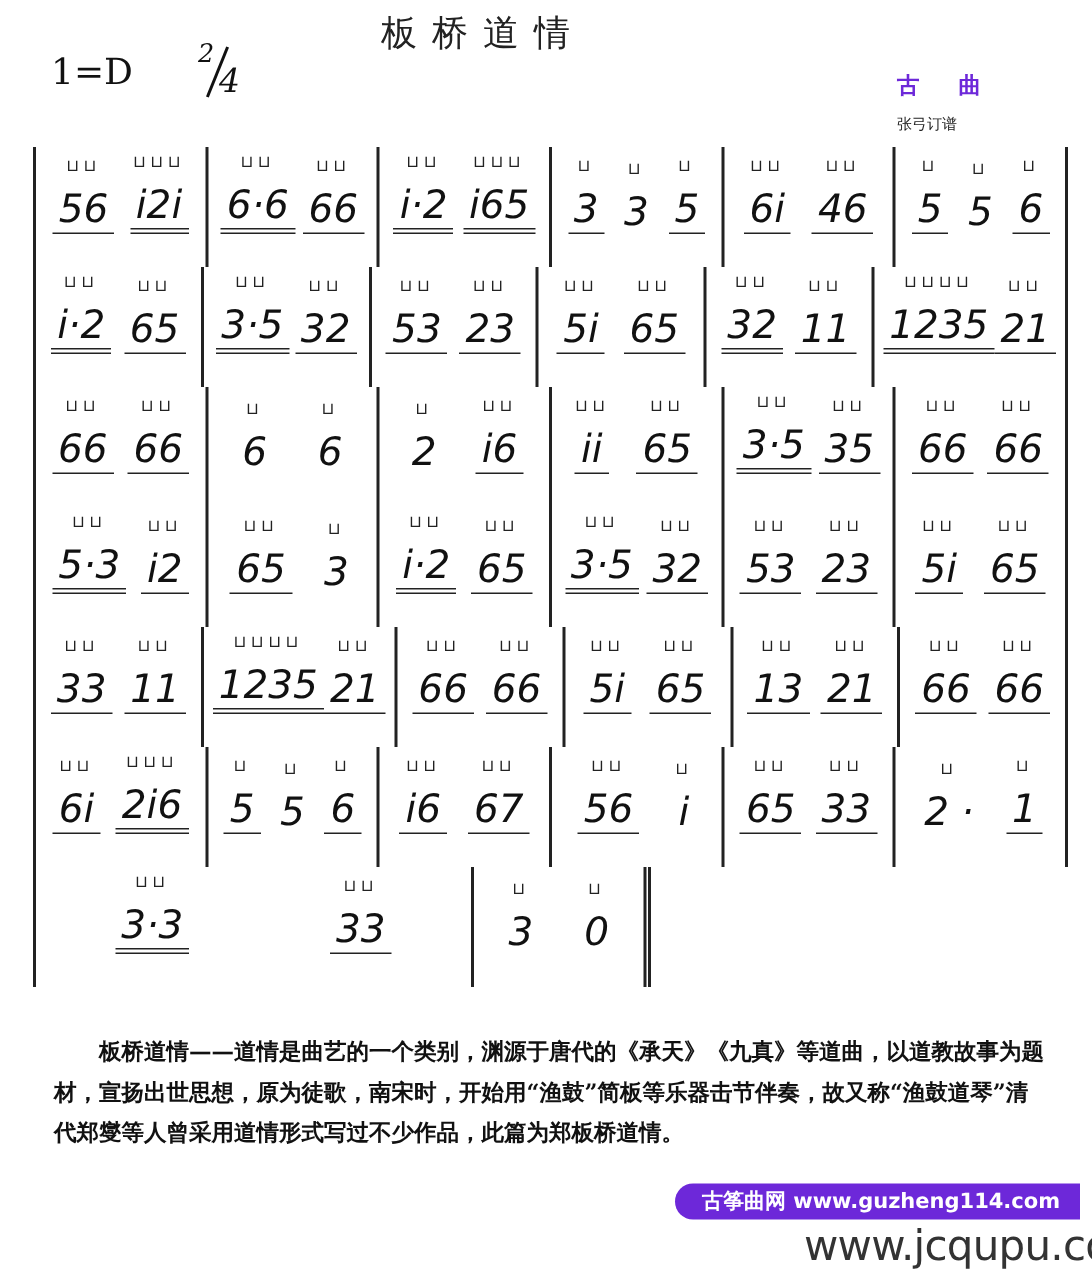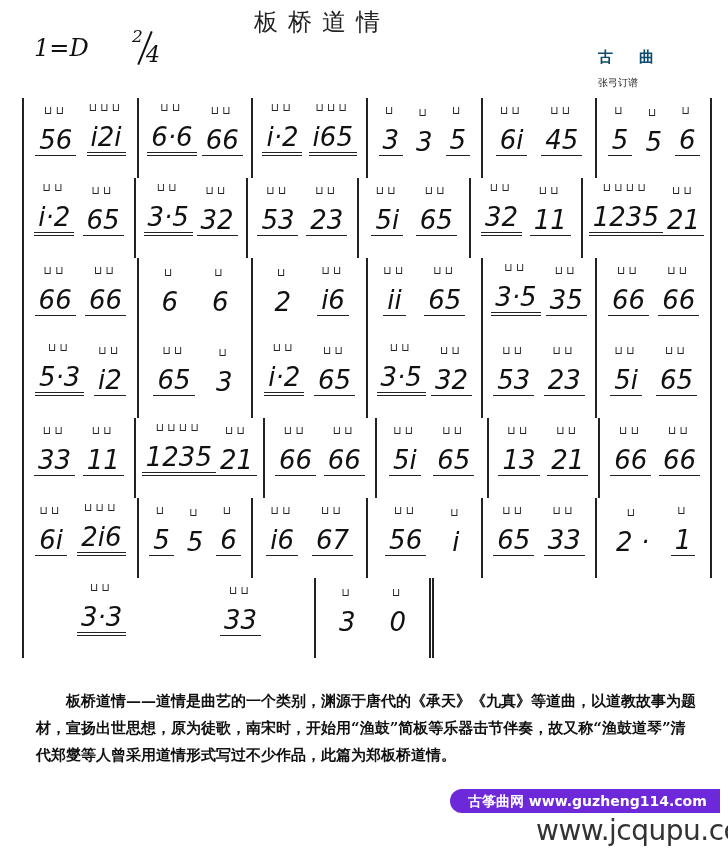--- a/index.html
+++ b/index.html
@@ -2,26 +2,26 @@
 <html><head>
   <meta charset="utf-8">
   <style>
     * { margin: 0; padding: 0; box-sizing: border-box; }
     html, body { width: 728px; height: 851px; background: #ffffff; overflow: hidden; }
     body { position: relative; font-family: "DejaVu Sans", sans-serif; color: #111; }
 
     .title { position: absolute; left: 0; width: 644px; top: 6px; text-align: center;
              font-family: "DejaVu Serif", serif; font-size: 24px; letter-spacing: 10px; color: #222; }
     .key { position: absolute; left: 34px; top: 34px; font-family: "DejaVu Serif", serif;
-           font-style: italic; font-size: 24px; color: #111; }
+           font-size: 24px; color: #111; }
     .time { position: absolute; left: 128px; top: 26px; width: 40px; height: 44px; }
     .time .num { position: absolute; left: 4px; top: 0; font-size: 17px; font-style: italic; font-family: "DejaVu Serif", serif; }
     .time .den { position: absolute; left: 18px; top: 16px; font-size: 22px; font-style: italic; font-family: "DejaVu Serif", serif; }
     .time .slash { position: absolute; left: 16px; top: 4px; width: 2px; height: 36px; background: #111; transform: rotate(22deg); }
-    .origin { position: absolute; left: 598px; top: 48px; font-size: 15px; letter-spacing: 26px; font-weight: bold; color: #0c4a6e; }
+    .origin { position: absolute; left: 598px; top: 48px; font-size: 15px; letter-spacing: 26px; font-weight: bold; color: #6d28d9; }
     .arranger { position: absolute; left: 598px; top: 76px; font-size: 10px; color: #222; }
 
     .score { position: absolute; left: 22px; top: 98px; width: 690px; }
     .row { position: relative; height: 80px; display: flex; align-items: stretch; }
     .bar { flex: 1; position: relative; display: flex; justify-content: space-around; align-items: flex-end;
            padding: 0 6px 22px 6px; border-left: 2px solid #222; }
     .bar.last { border-right: 2px solid #222; }
     .bar.final { border-right: 5px double #222; flex: 0 0 120px; }
     .spacer { flex: 1; }
     .group { position: relative; display: inline-flex; align-items: flex-end; padding: 0 2px; }
@@ -98,21 +98,21 @@
           <span class="note">5</span>
         </span>
       </div>
       <div class="bar">
         <span class="group u1">
           <span class="mark">⊔⊔</span>
           <span class="note">6i</span>
         </span>
         <span class="group u1">
           <span class="mark">⊔⊔</span>
-          <span class="note">45</span>
+          <span class="note">46</span>
         </span>
       </div>
       <div class="bar last">
         <span class="group u1">
           <span class="mark">⊔</span>
           <span class="note">5</span>
         </span>
         <span class="group">
           <span class="mark">⊔</span>
           <span class="note">5</span>

